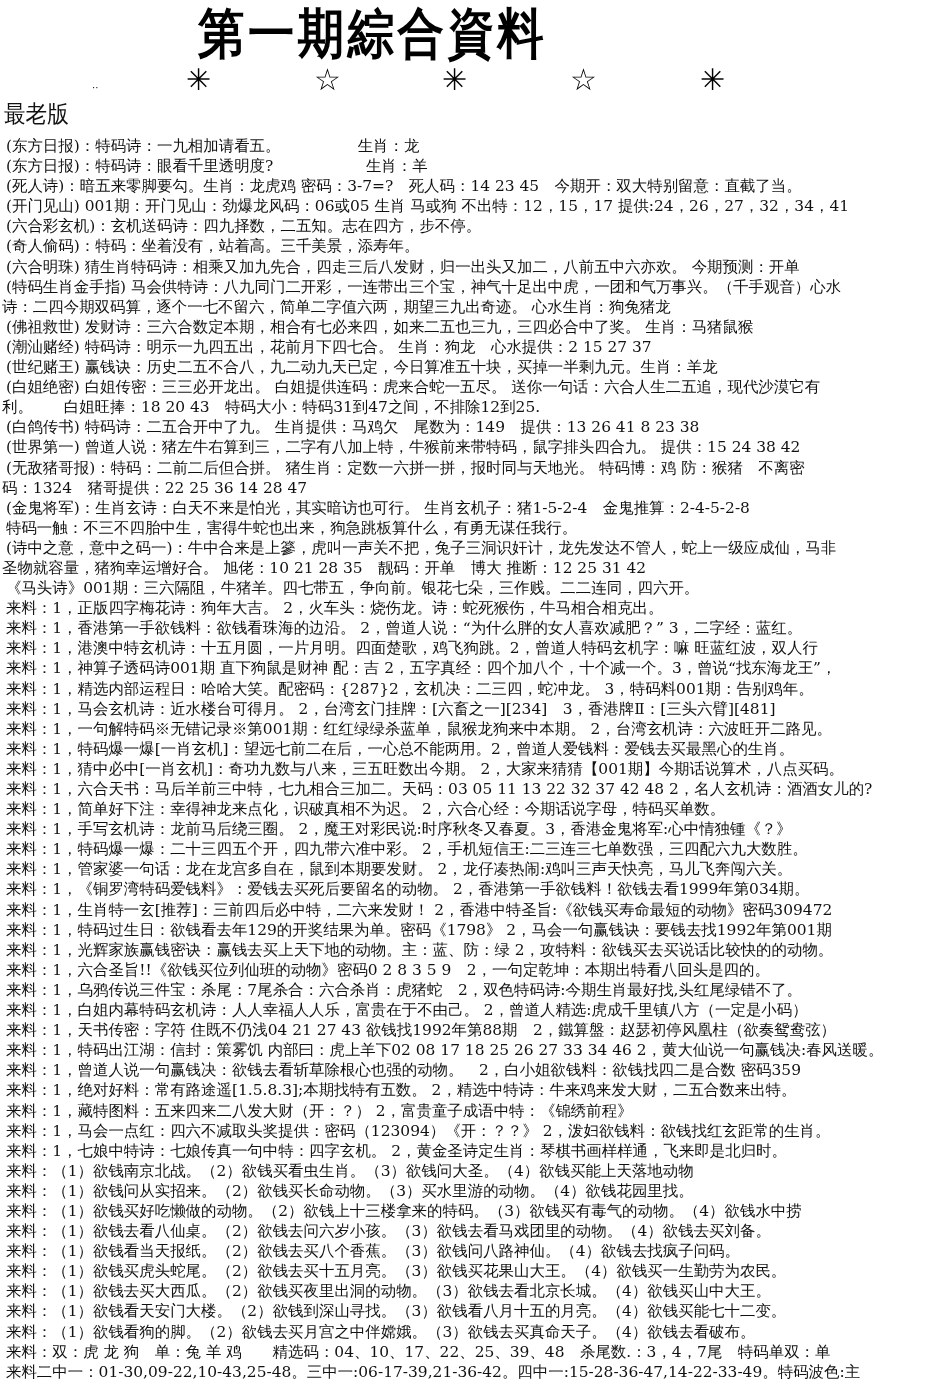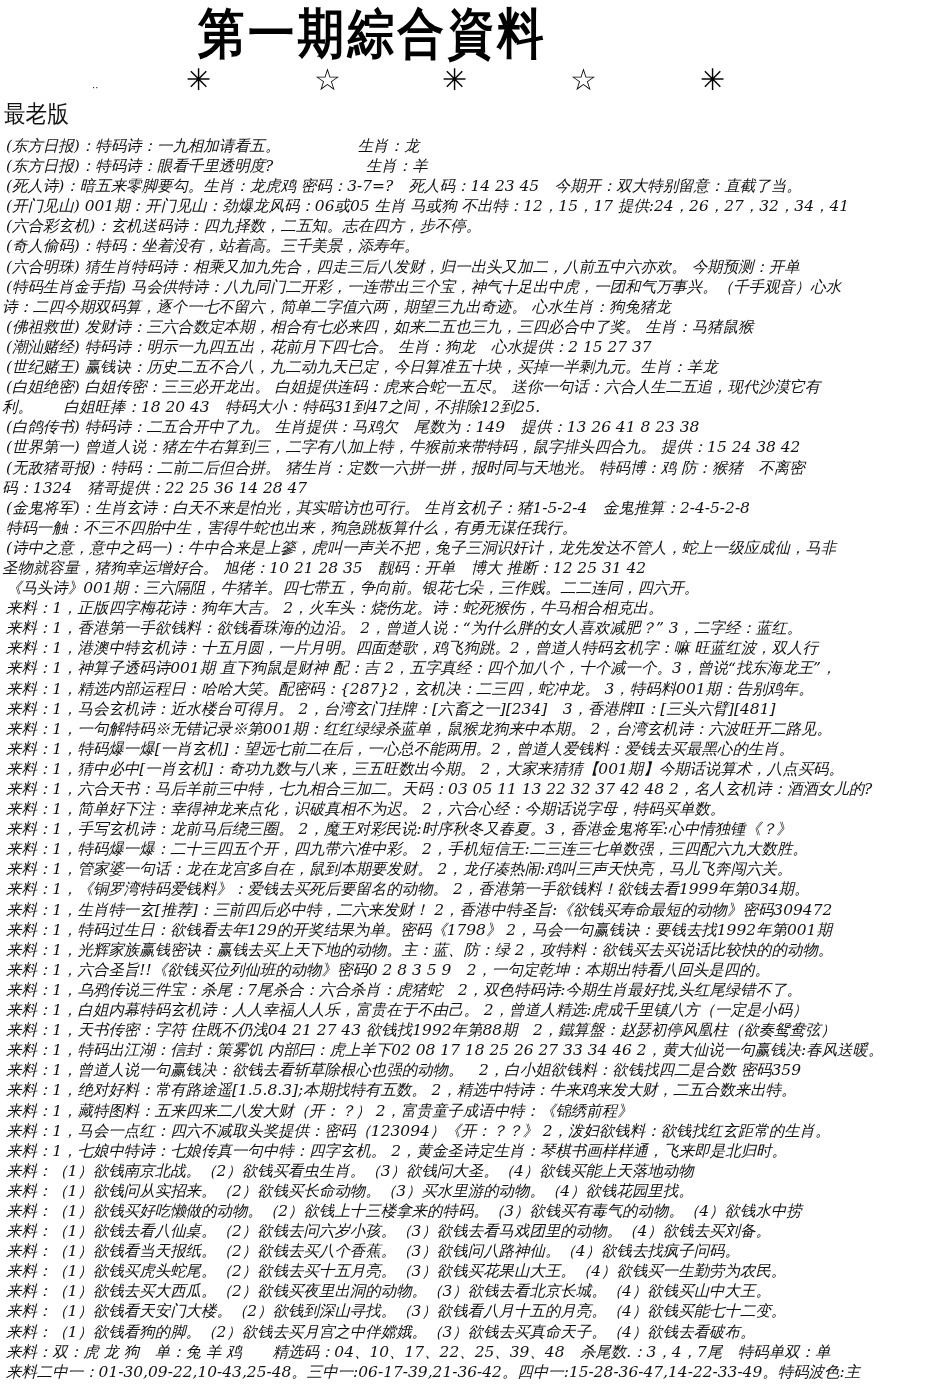--- a/index.html
+++ b/index.html
@@ -16,21 +16,21 @@
       transform: scaleX(0.86); transform-origin: left top;
     }
     .deco-row { position: absolute; top: 64px; left: 0; width: 949px; height: 32px; }
     .deco { position: absolute; top: 0; font-size: 30px; line-height: 32px; color: #000; }
     .deco.dots { font-size: 10px; top: 8px; }
     .version {
       position: absolute; left: 4px; top: 99px;
       font-family: "DejaVu Sans", sans-serif; font-size: 24px; line-height: 30px;
       transform: scaleX(0.9); transform-origin: left top;
     }
-    .content { position: absolute; left: 0; top: 136px; width: 949px; font-style: italic; }
+    .content { position: absolute; left: 0; top: 136px; width: 949px; }
     .line {
       height: 20.1px; line-height: 20.1px; font-size: 15.5px;
       white-space: nowrap; overflow: hidden;
       padding-left: 6px;
       transform-origin: left center;
     }
     .line.flush { padding-left: 2px; }
   </style>
 </head>
 <body>

